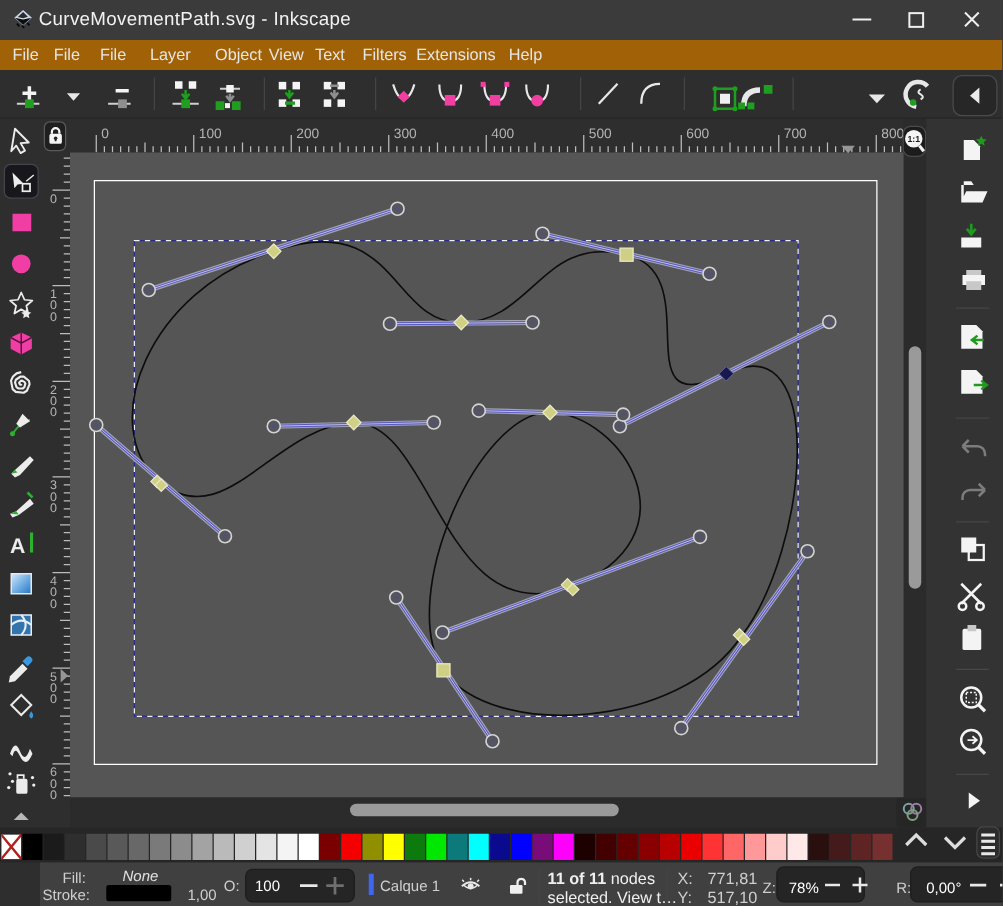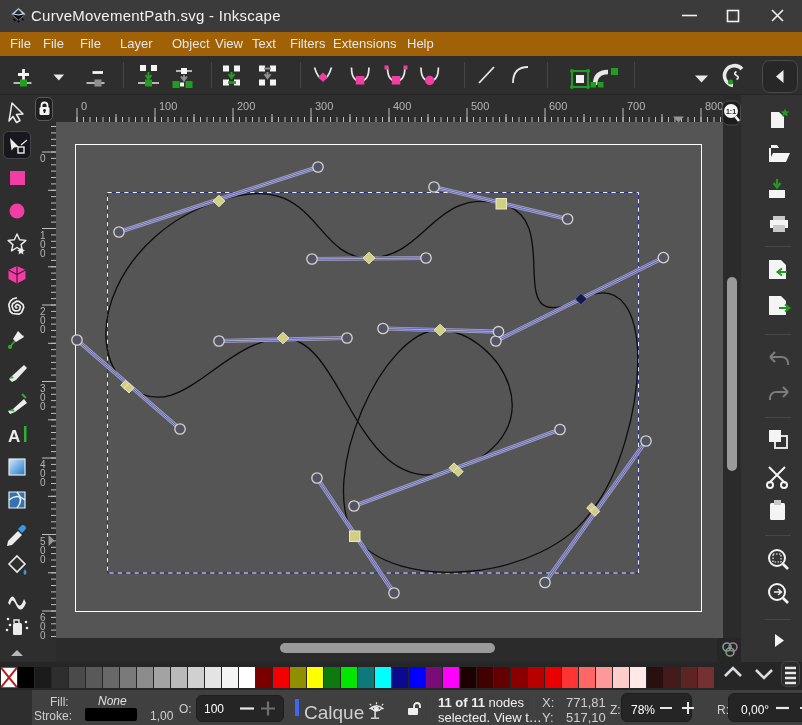--- a/index.html
+++ b/index.html
@@ -535,21 +535,21 @@
     <div class="abs" style="left:53px;top:18px;width:52px;height:13px;background:#000;border-radius:2px"></div>
     <span class="lbl" style="left:118px;top:19px">1,00</span>
     <span class="lbl" style="left:147px;top:12px">O:</span>
     <div class="spinbox" style="left:164px;top:5px;width:88px;height:27px"></div>
     <span class="lbl" style="left:172px;top:12px;color:#fff">100</span>
     <svg class="abs" style="left:200px;top:5px" width="52" height="27" viewBox="0 0 52 27">
       <path d="M8 13.5 h14" stroke="#e8e8e8" stroke-width="2.2"></path>
       <path d="M29 13.5 h14 M36 6.5 v14" stroke="#6f6f6f" stroke-width="2.2"></path>
     </svg>
     <div class="abs" style="left:263px;top:9px;width:4px;height:17px;background:#3f66f0"></div>
-    <span class="lbl" style="left:272px;top:12px;font-size:19px">Calque 1</span>
+    <span class="lbl" style="left:272px;top:12px;font-size:12px">Calque 1</span>
     <svg class="abs" style="left:336px;top:12px" width="17" height="12" viewBox="0 0 17 12">
       <path d="M1.5 7 Q8.5 0.5 15.5 7" fill="none" stroke="#e8e8e8" stroke-width="1.6"></path>
       <path d="M3 6.2 Q8.5 11.5 14 6.2" fill="none" stroke="#e8e8e8" stroke-width="1.3"></path>
       <circle cx="8.5" cy="7" r="2.4" fill="#e8e8e8"></circle>
       <path d="M3.2 3.4 l-1.4 -1.6 M8.5 2.2 v-2 M13.8 3.4 l1.4 -1.6" stroke="#e8e8e8" stroke-width="1.2"></path>
     </svg>
     <svg class="abs" style="left:374px;top:12px" width="16" height="14" viewBox="0 0 16 14">
       <rect x="2" y="6" width="10" height="7" rx="1" fill="#efefef"></rect>
       <path d="M8 6 V4 a3 3 0 0 1 6 0 V6" fill="none" stroke="#efefef" stroke-width="1.8"></path>
     </svg>

